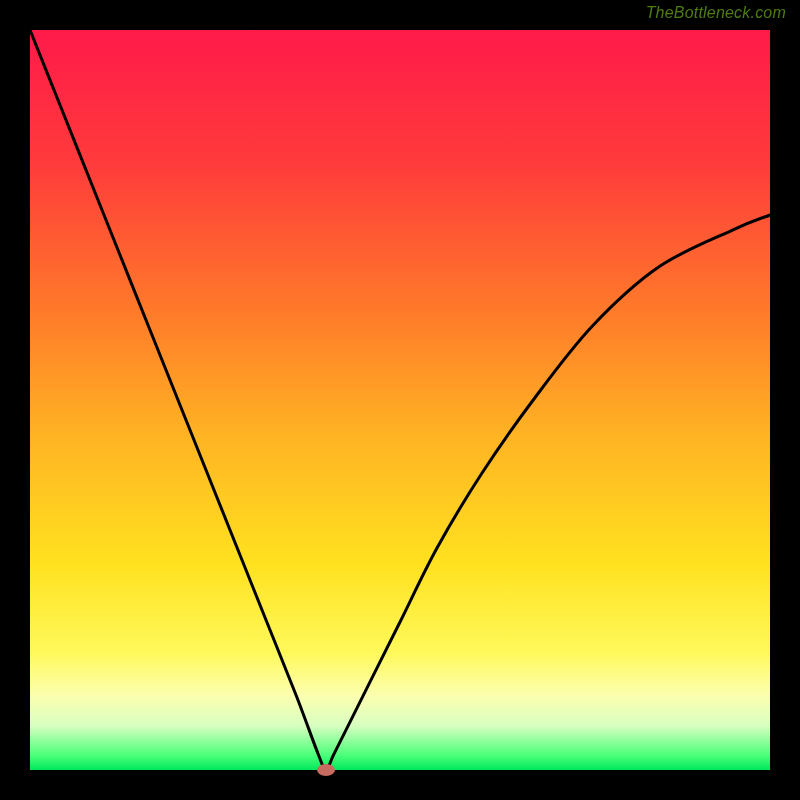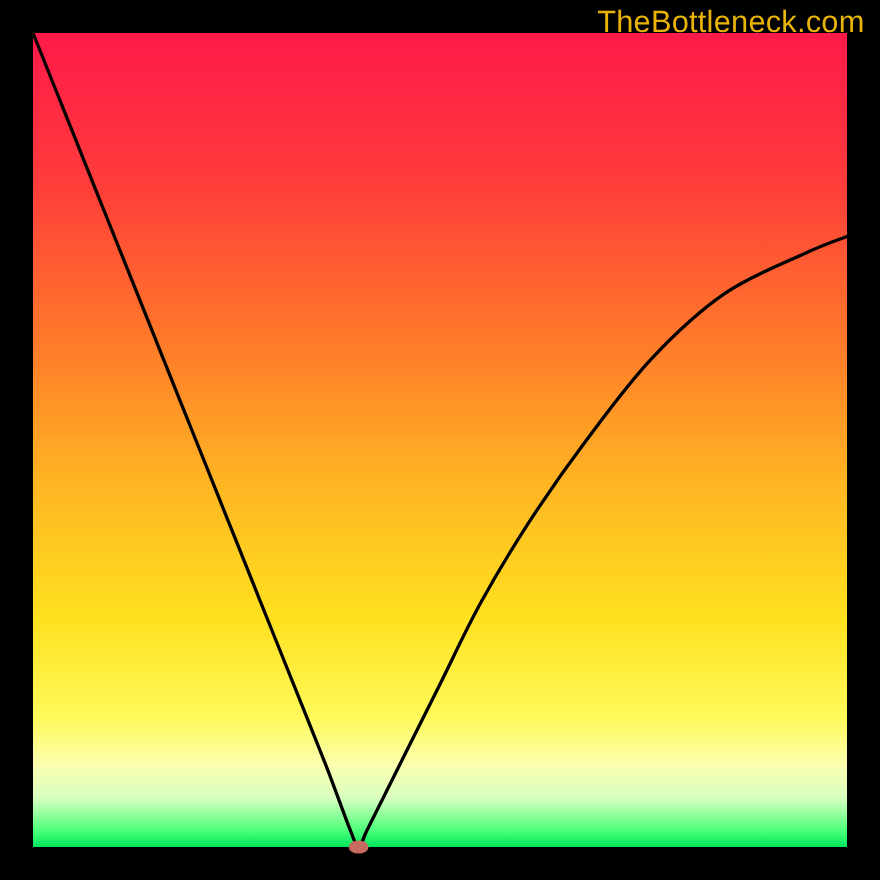--- a/index.html
+++ b/index.html
@@ -14,25 +14,26 @@
   .frame {
     position: relative;
     width: 800px;
     height: 800px;
     background: #000;
   }
   .watermark {
     position: absolute;
     top: 4px;
     right: 14px;
-    color: #eab308;
-    font-size: 28px;
+    color: #4d7c0f;
+    font-size: 16px;
     font-weight: 500;
     letter-spacing: 0.2px;
     z-index: 20;
+    font-style: italic;
   }
   svg {
     position: absolute;
     top: 0;
     left: 0;
   }
 </style>
 </head>
 <body>
 

